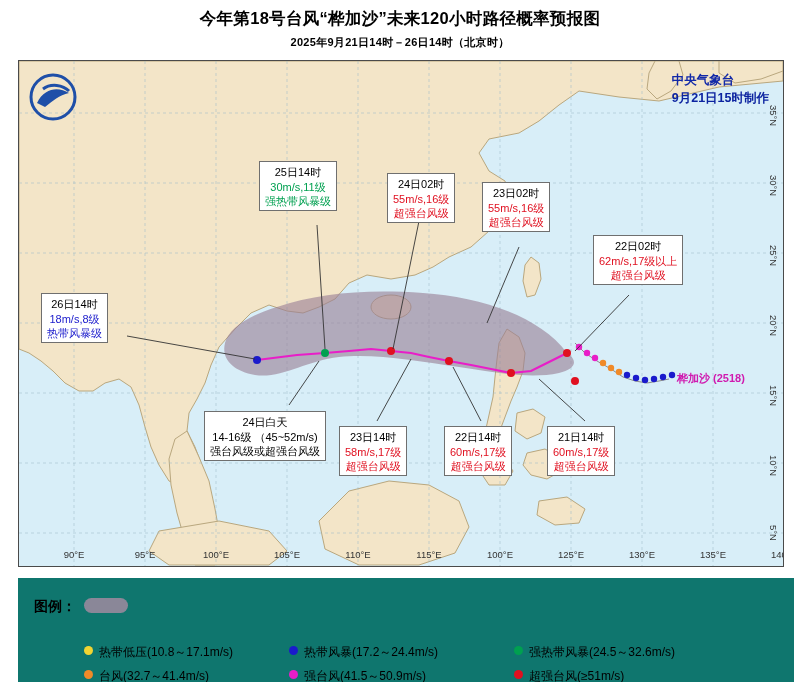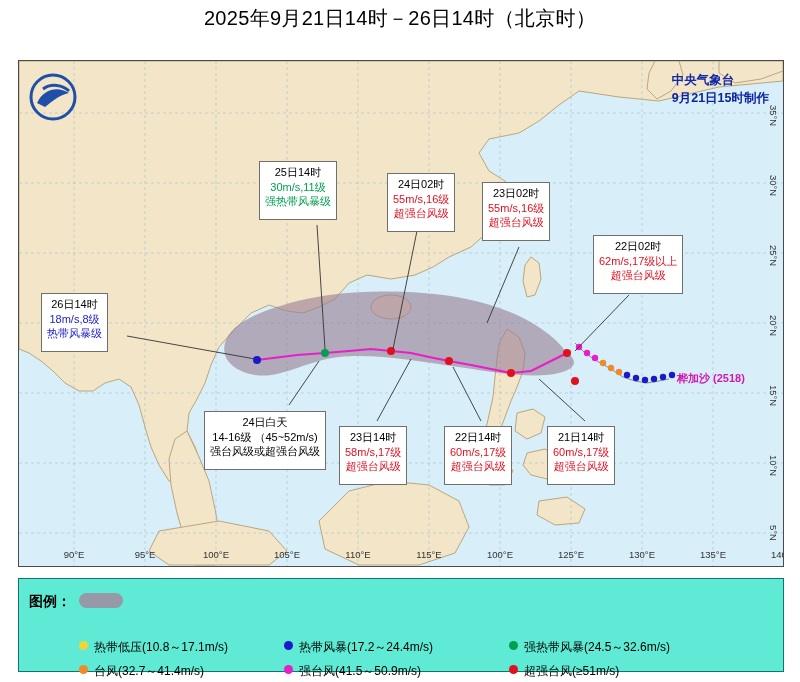--- a/index.html
+++ b/index.html
@@ -2,55 +2,56 @@
 <html><head>
 <meta charset="utf-8">
 <style>
   html,body{margin:0;padding:0;}
   body{width:800px;height:682px;background:#ffffff;font-family:"Liberation Sans","DejaVu Sans",sans-serif;overflow:hidden;}
   .wrap{position:relative;width:800px;height:682px;}
 
   
   .title-block{position:absolute;left:0;top:6px;width:800px;text-align:center;}
   .title-line1{font-size:16.5px;font-weight:bold;color:#000;line-height:24px;letter-spacing:.3px;}
-  .title-line2{font-size:20px;font-weight:normal;color:#000;line-height:24px;letter-spacing:.3px;}
+  .title-line2{font-size:11px;font-weight:bold;color:#000;line-height:24px;letter-spacing:.3px;}
 
   
   .map{position:absolute;left:18px;top:60px;width:764px;height:505px;border:1px solid #4a4a4a;background:#d8eef8;overflow:hidden;}
   .map svg{position:absolute;left:0;top:0;}
 
   
   .axis-lab{position:absolute;font-size:9.5px;color:#333;}
   .xlab{transform:translateX(-50%);}
   .ylab{right:4px;}
 
   
   .stamp{position:absolute;right:14px;top:10px;text-align:left;color:#1229a8;font-weight:bold;font-size:12.5px;line-height:18px;}
   .stamp .l2{color:#0c23a0;}
 
   
-  .ibox{position:absolute;background:#ffffff;border:1px solid #6f6f6f;padding:3px 5px 10px 5px;font-size:11px;line-height:14.5px;color:#000;text-align:center;white-space:nowrap;}
-
-  
-  .legend{position:absolute;left:18px;top:578px;width:764px;height:92px;border:1px solid #0f766e;background:#5eead4;}
+  .ibox{position:absolute;background:#ffffff;border:1px solid #6f6f6f;padding:3px 5px 1px 5px;font-size:11px;line-height:14.5px;color:#000;text-align:center;white-space:nowrap;}
+
+  
+  .legend{position:absolute;left:18px;top:578px;width:764px;height:92px;border:6px solid #0f766e;background:#0f766e;}
   .legend-title{position:absolute;left:10px;top:14px;font-size:14px;font-weight:bold;color:#000;}
   .lg-shade{position:absolute;left:60px;top:14px;width:44px;height:15px;border-radius:8px;background:#a08ba0;opacity:.85;}
   .lg-shade-txt{position:absolute;left:112px;top:14px;font-size:12px;color:#000;}
   .lg-row{position:absolute;font-size:12px;color:#000;margin-top:20px;}
   .dot{display:inline-block;width:9px;height:9px;border-radius:50%;margin-right:6px;vertical-align:1px;}
   .code{position:absolute;right:14px;top:32px;text-align:left;font-size:12px;color:#000;line-height:18px;}
 
   .tcname{position:absolute;font-size:11px;color:#d01bb0;font-weight:bold;}
 </style>
 </head>
 <body>
 
 <div class="wrap">
 
   <div class="title-block">
+    <div class="title-line1">今年第18号台风“桦加沙”未来120小时路径概率预报图</div>
     <div class="title-line2">2025年9月21日14时－26日14时（北京时）</div>
   </div>
 
   <div class="map">
 
     <svg width="764" height="505">
       <defs>
         <clipPath id="clipmap">
             <rect x="0" y="0" width="764" height="505"></rect>
           </clipPath>

